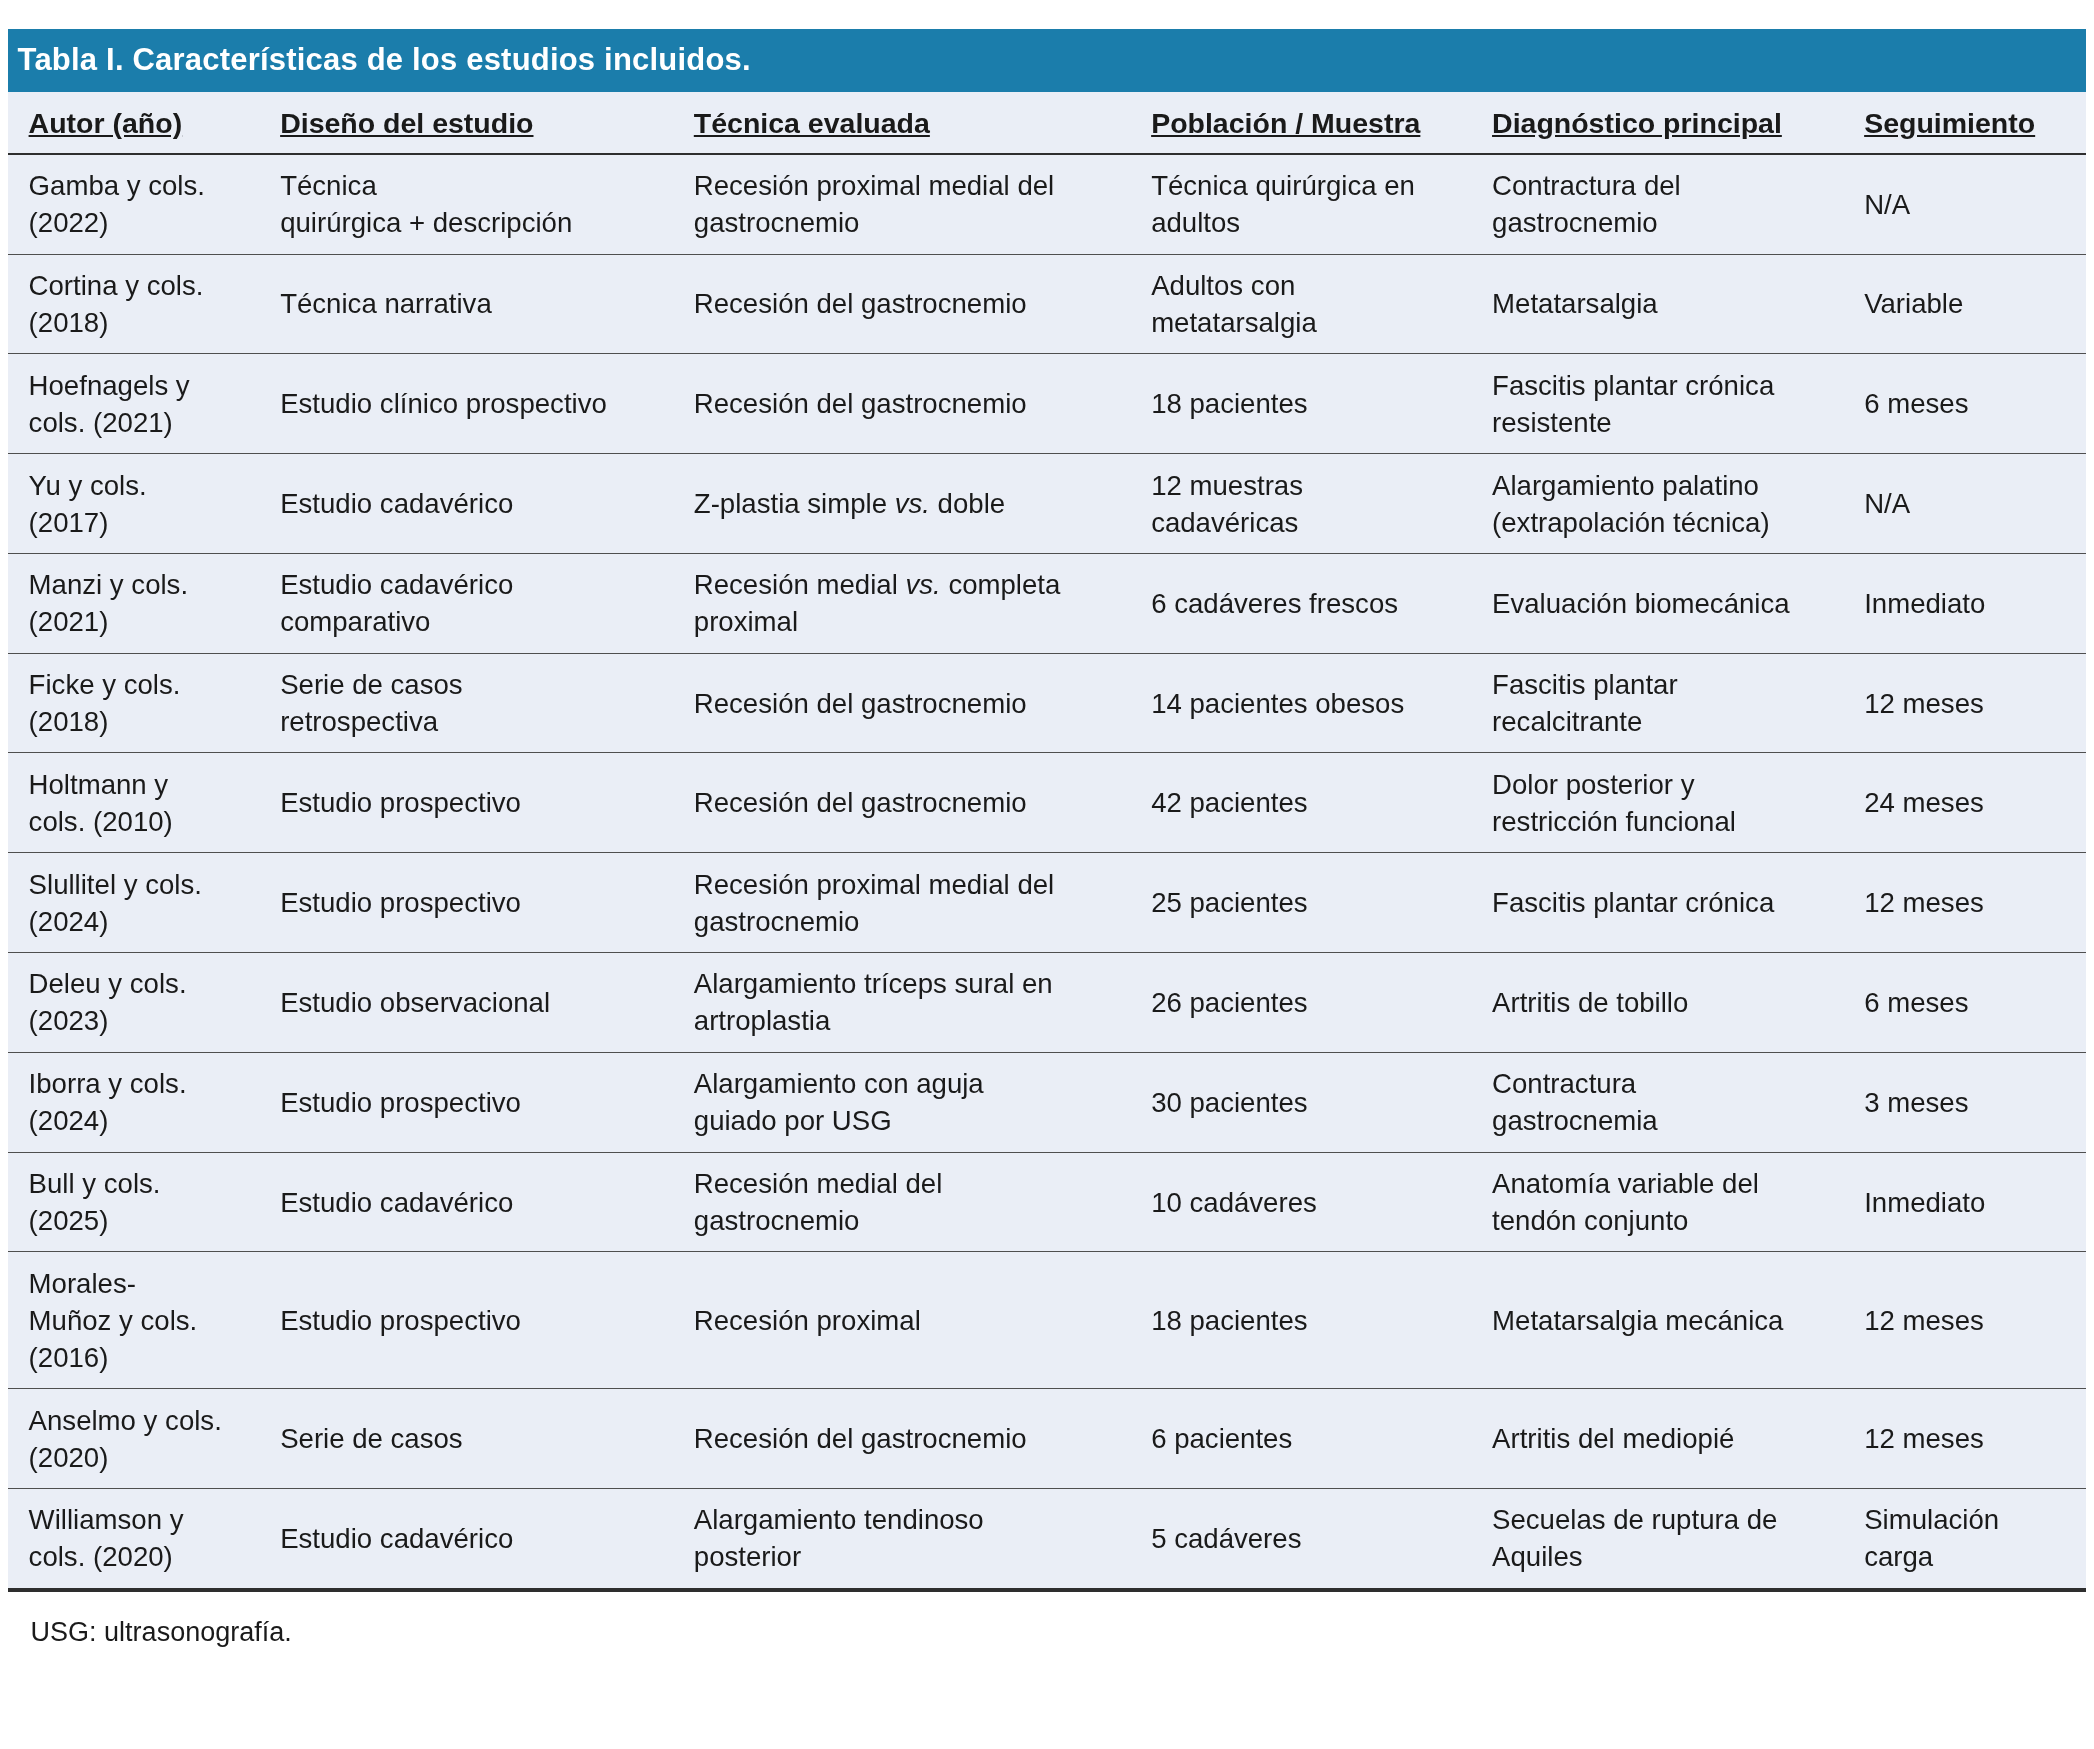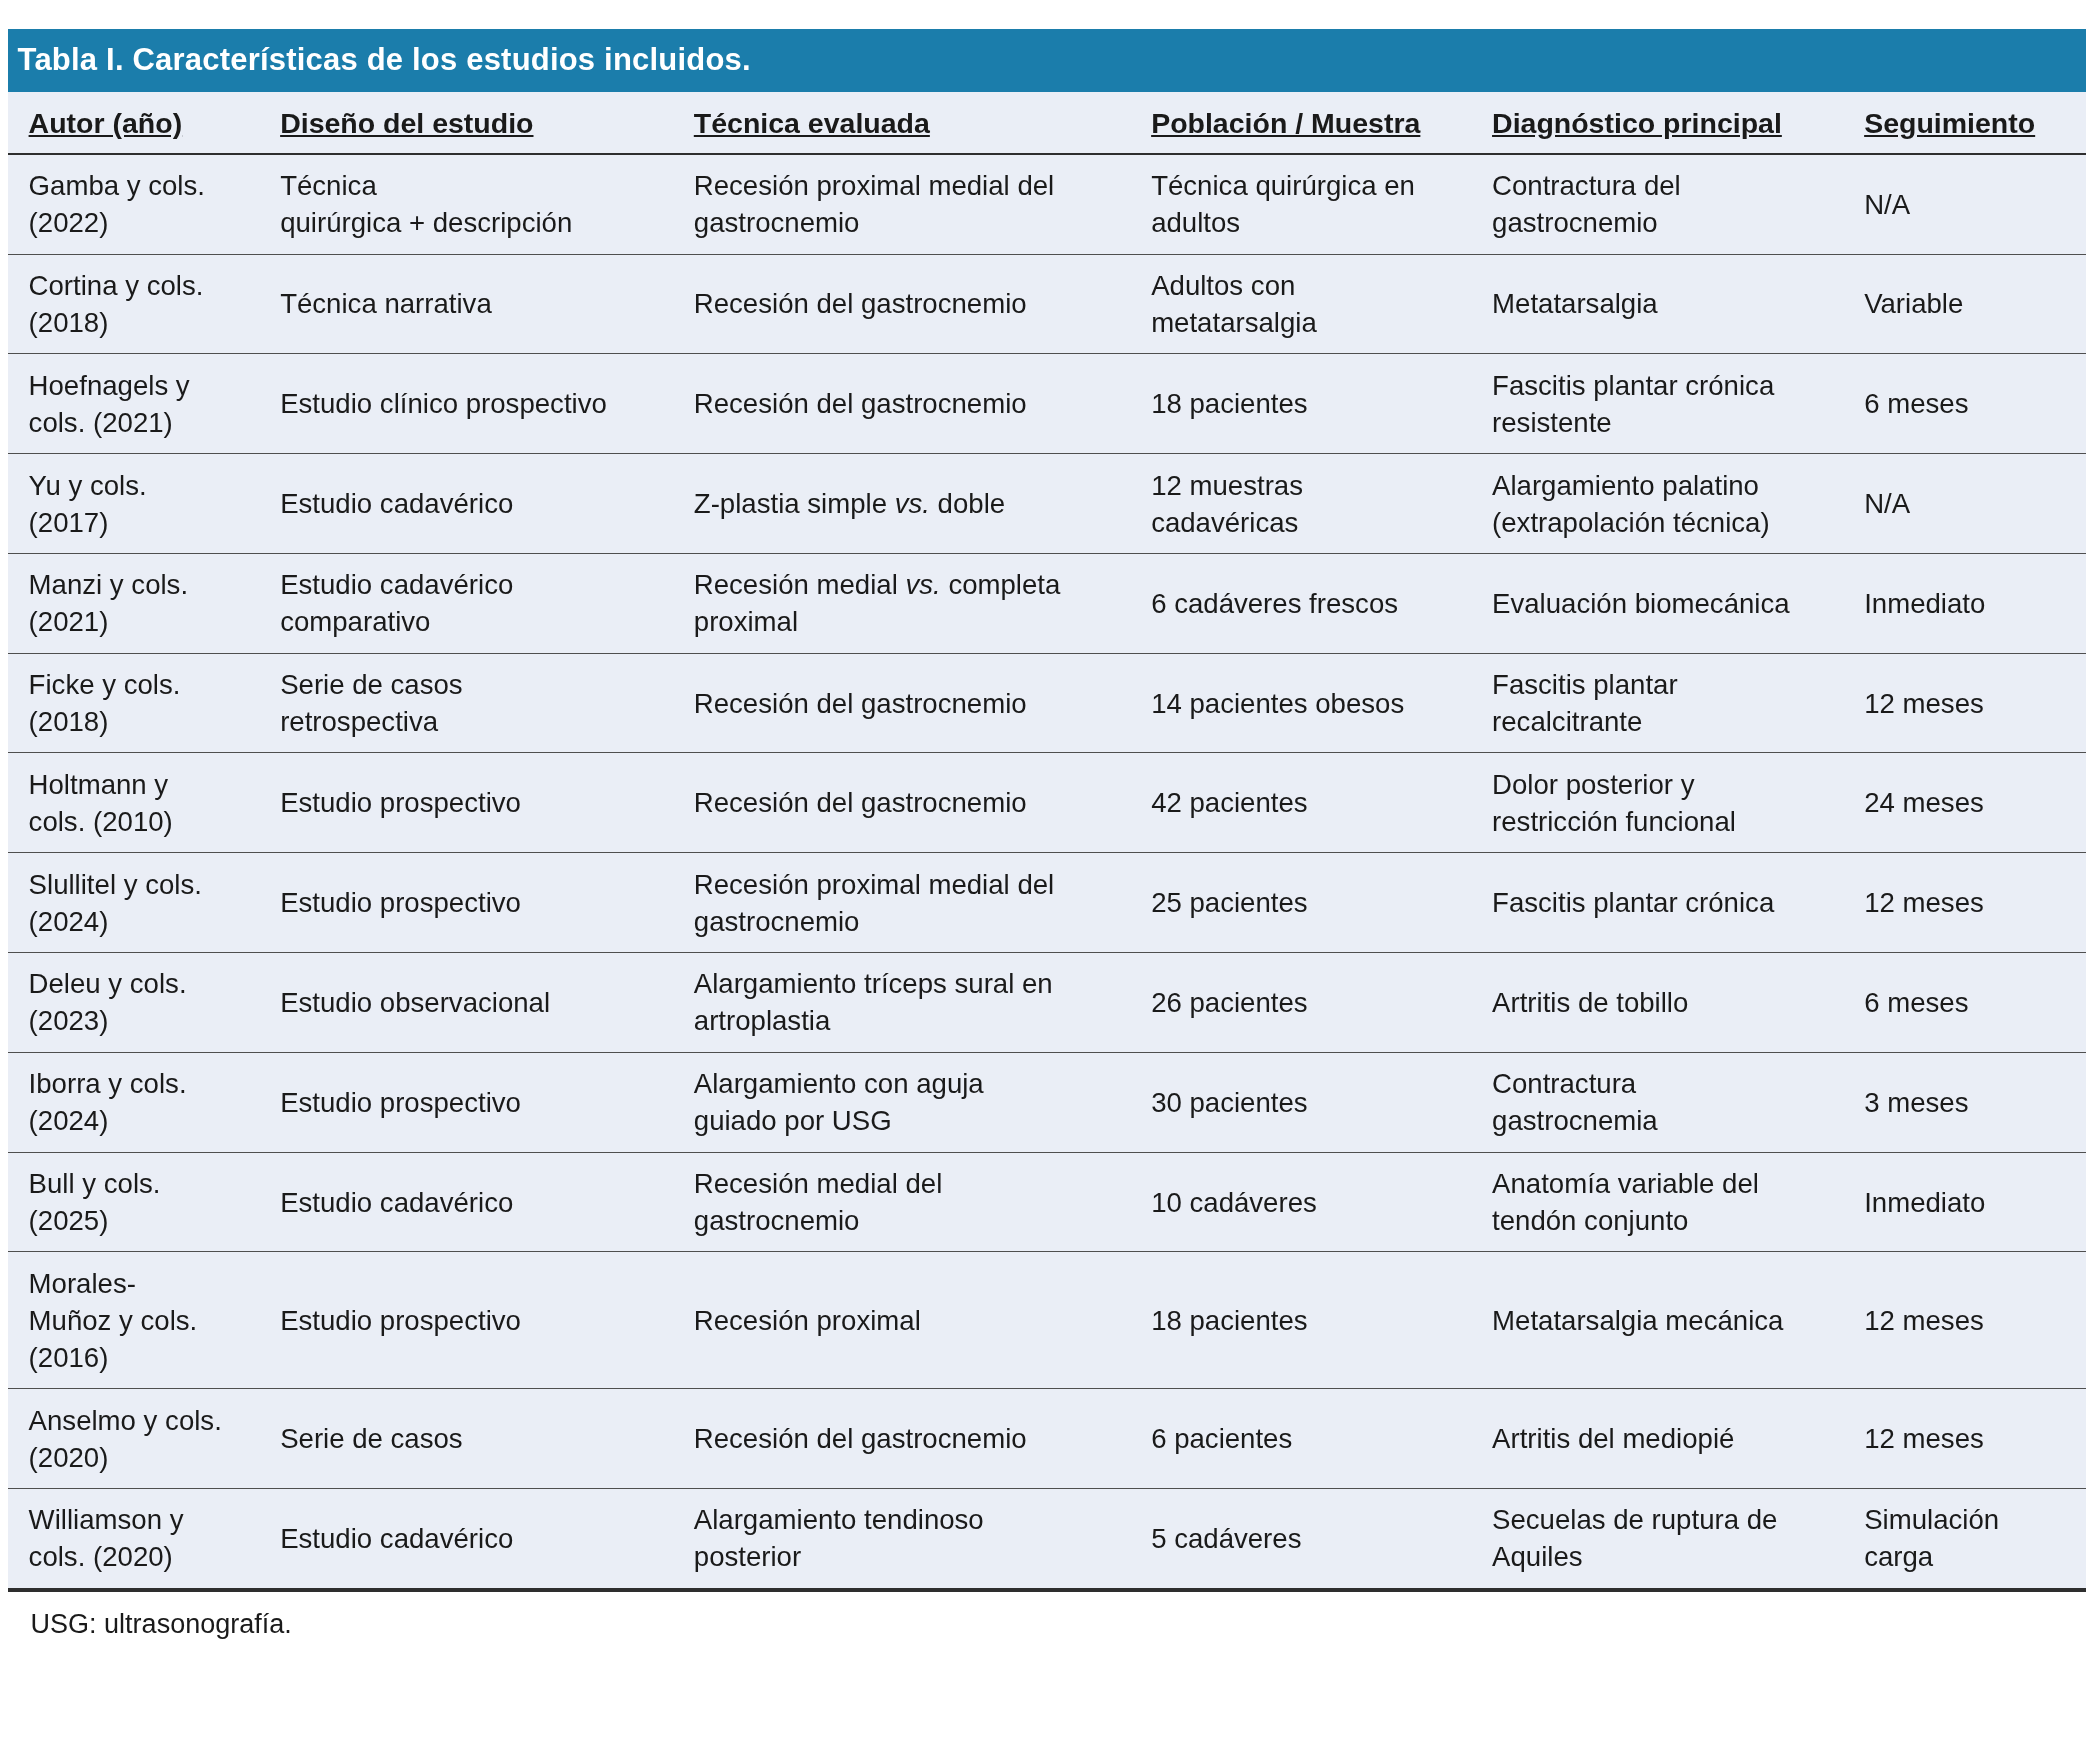--- a/index.html
+++ b/index.html
@@ -54,21 +54,21 @@
     font-size:27.6px;
     line-height:37px;
     padding:12.4px 19px 12.4px 21px;
     border-bottom:1.9px solid var(--line);
     vertical-align:middle;
   }
   tbody tr:last-child td{border-bottom:none;}
   td i{font-style:italic;text-align:center;}
   .footnote{
     font-size:27px;
-    margin:17px 0 0 23px;
+    margin:25px 0 0 23px;
     color:var(--text);
   }
 </style>
 </head>
 <body>
 
 <div class="page">
   <div class="title-bar">
     <span>Tabla I. Características de los estudios incluidos.</span>
   </div>

